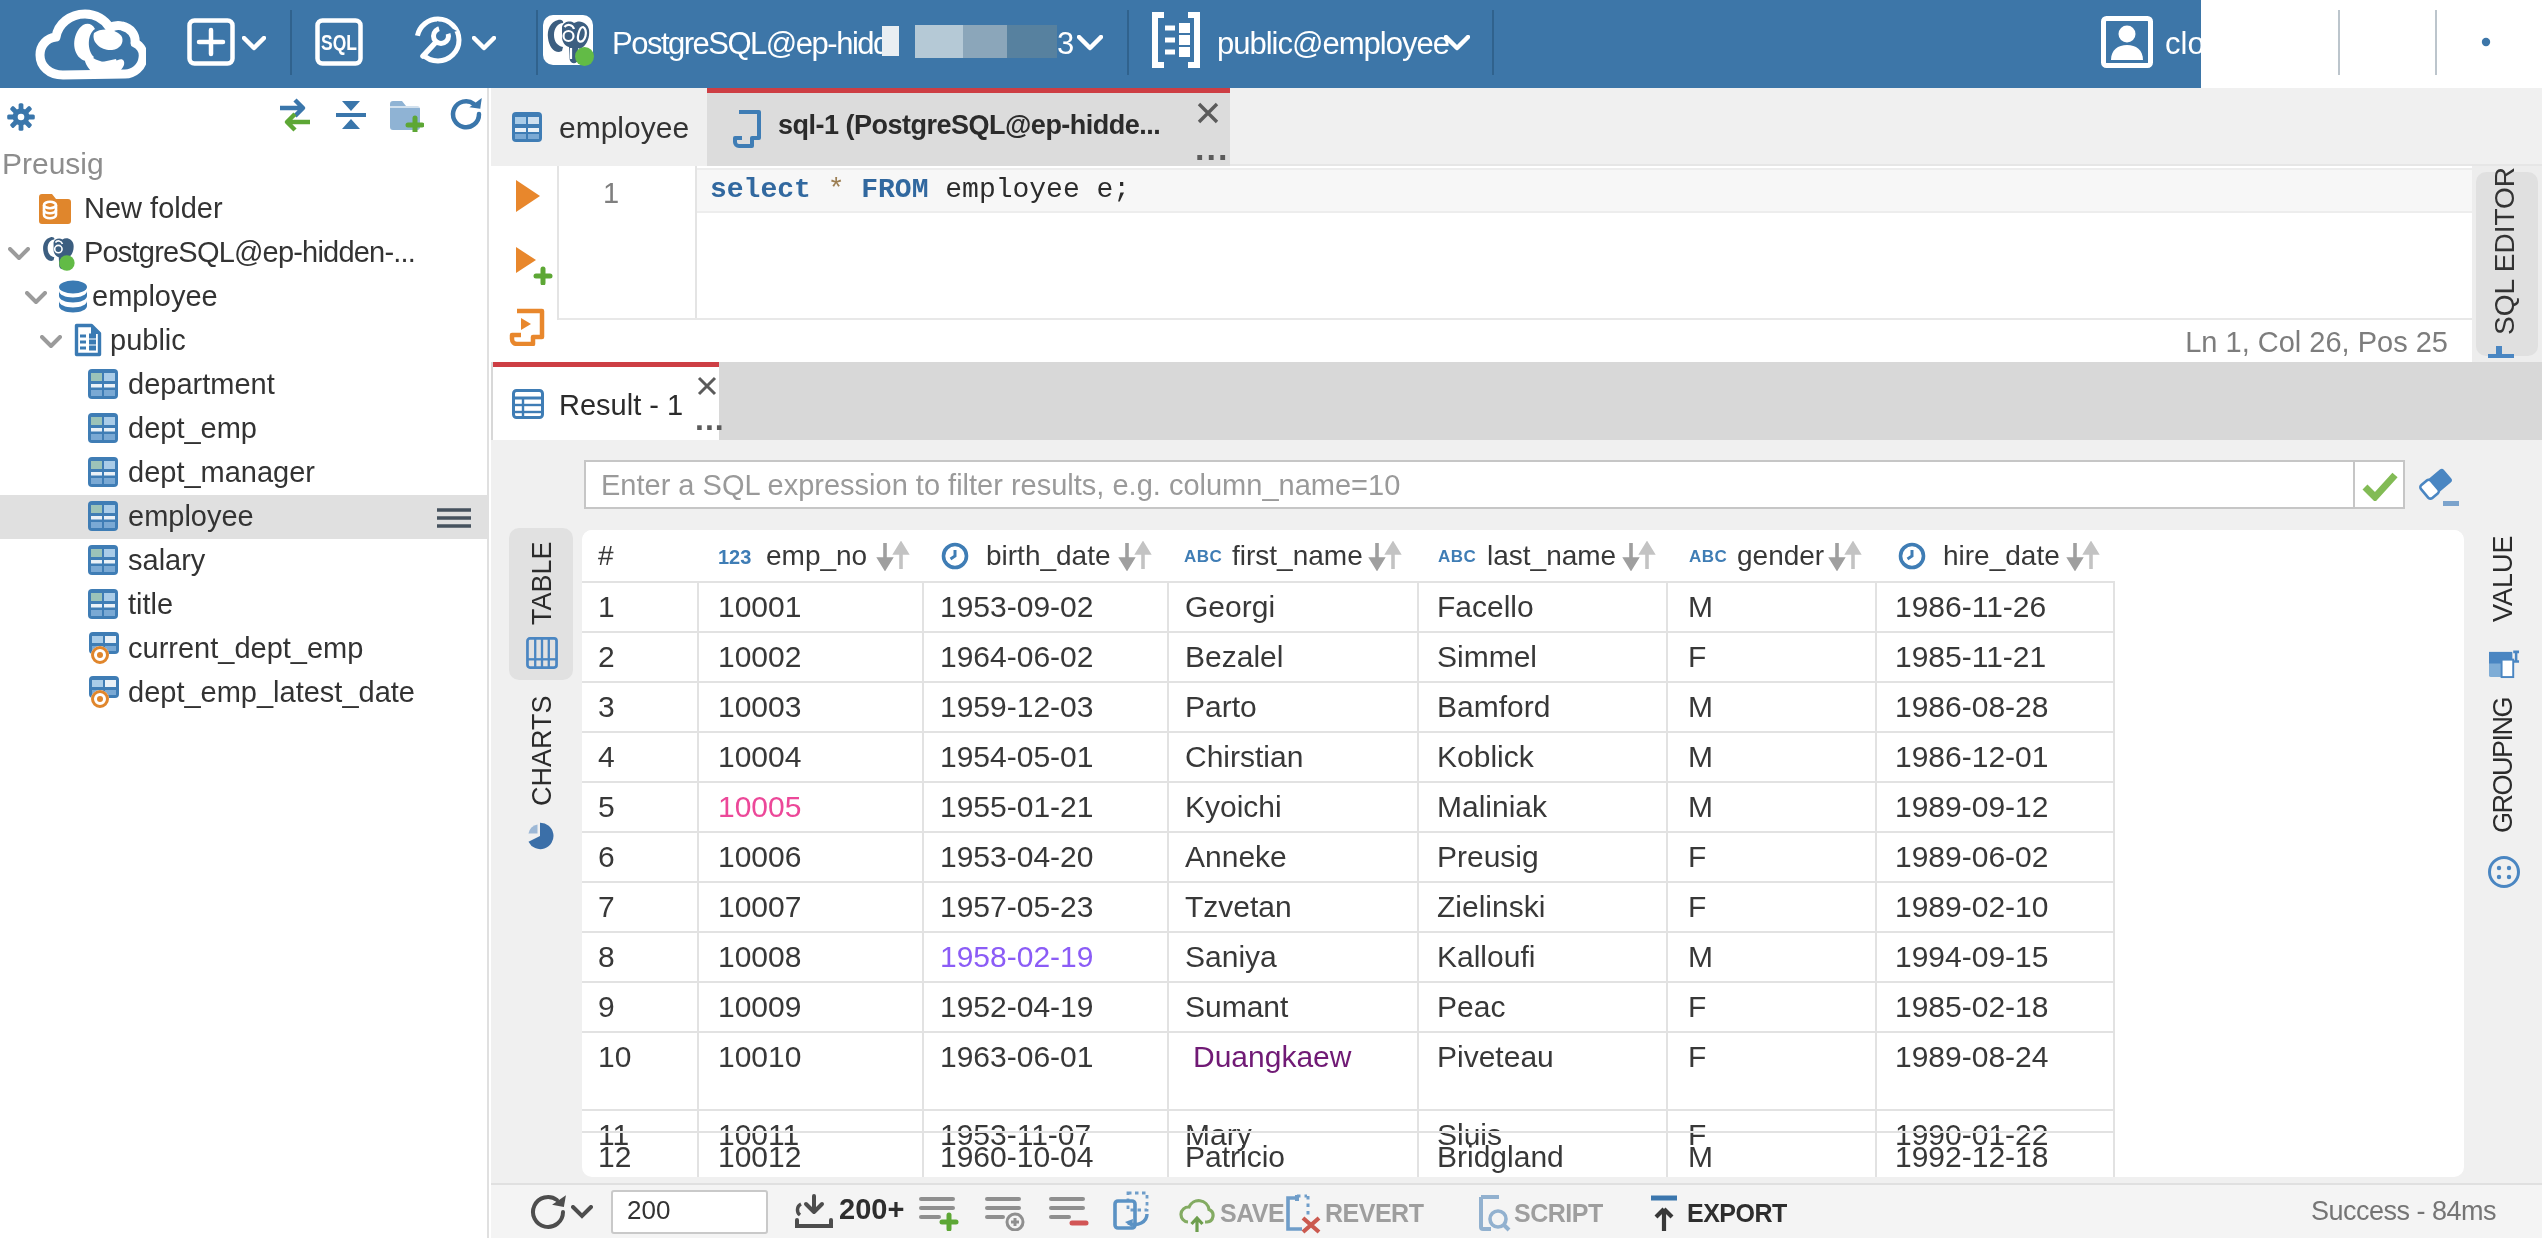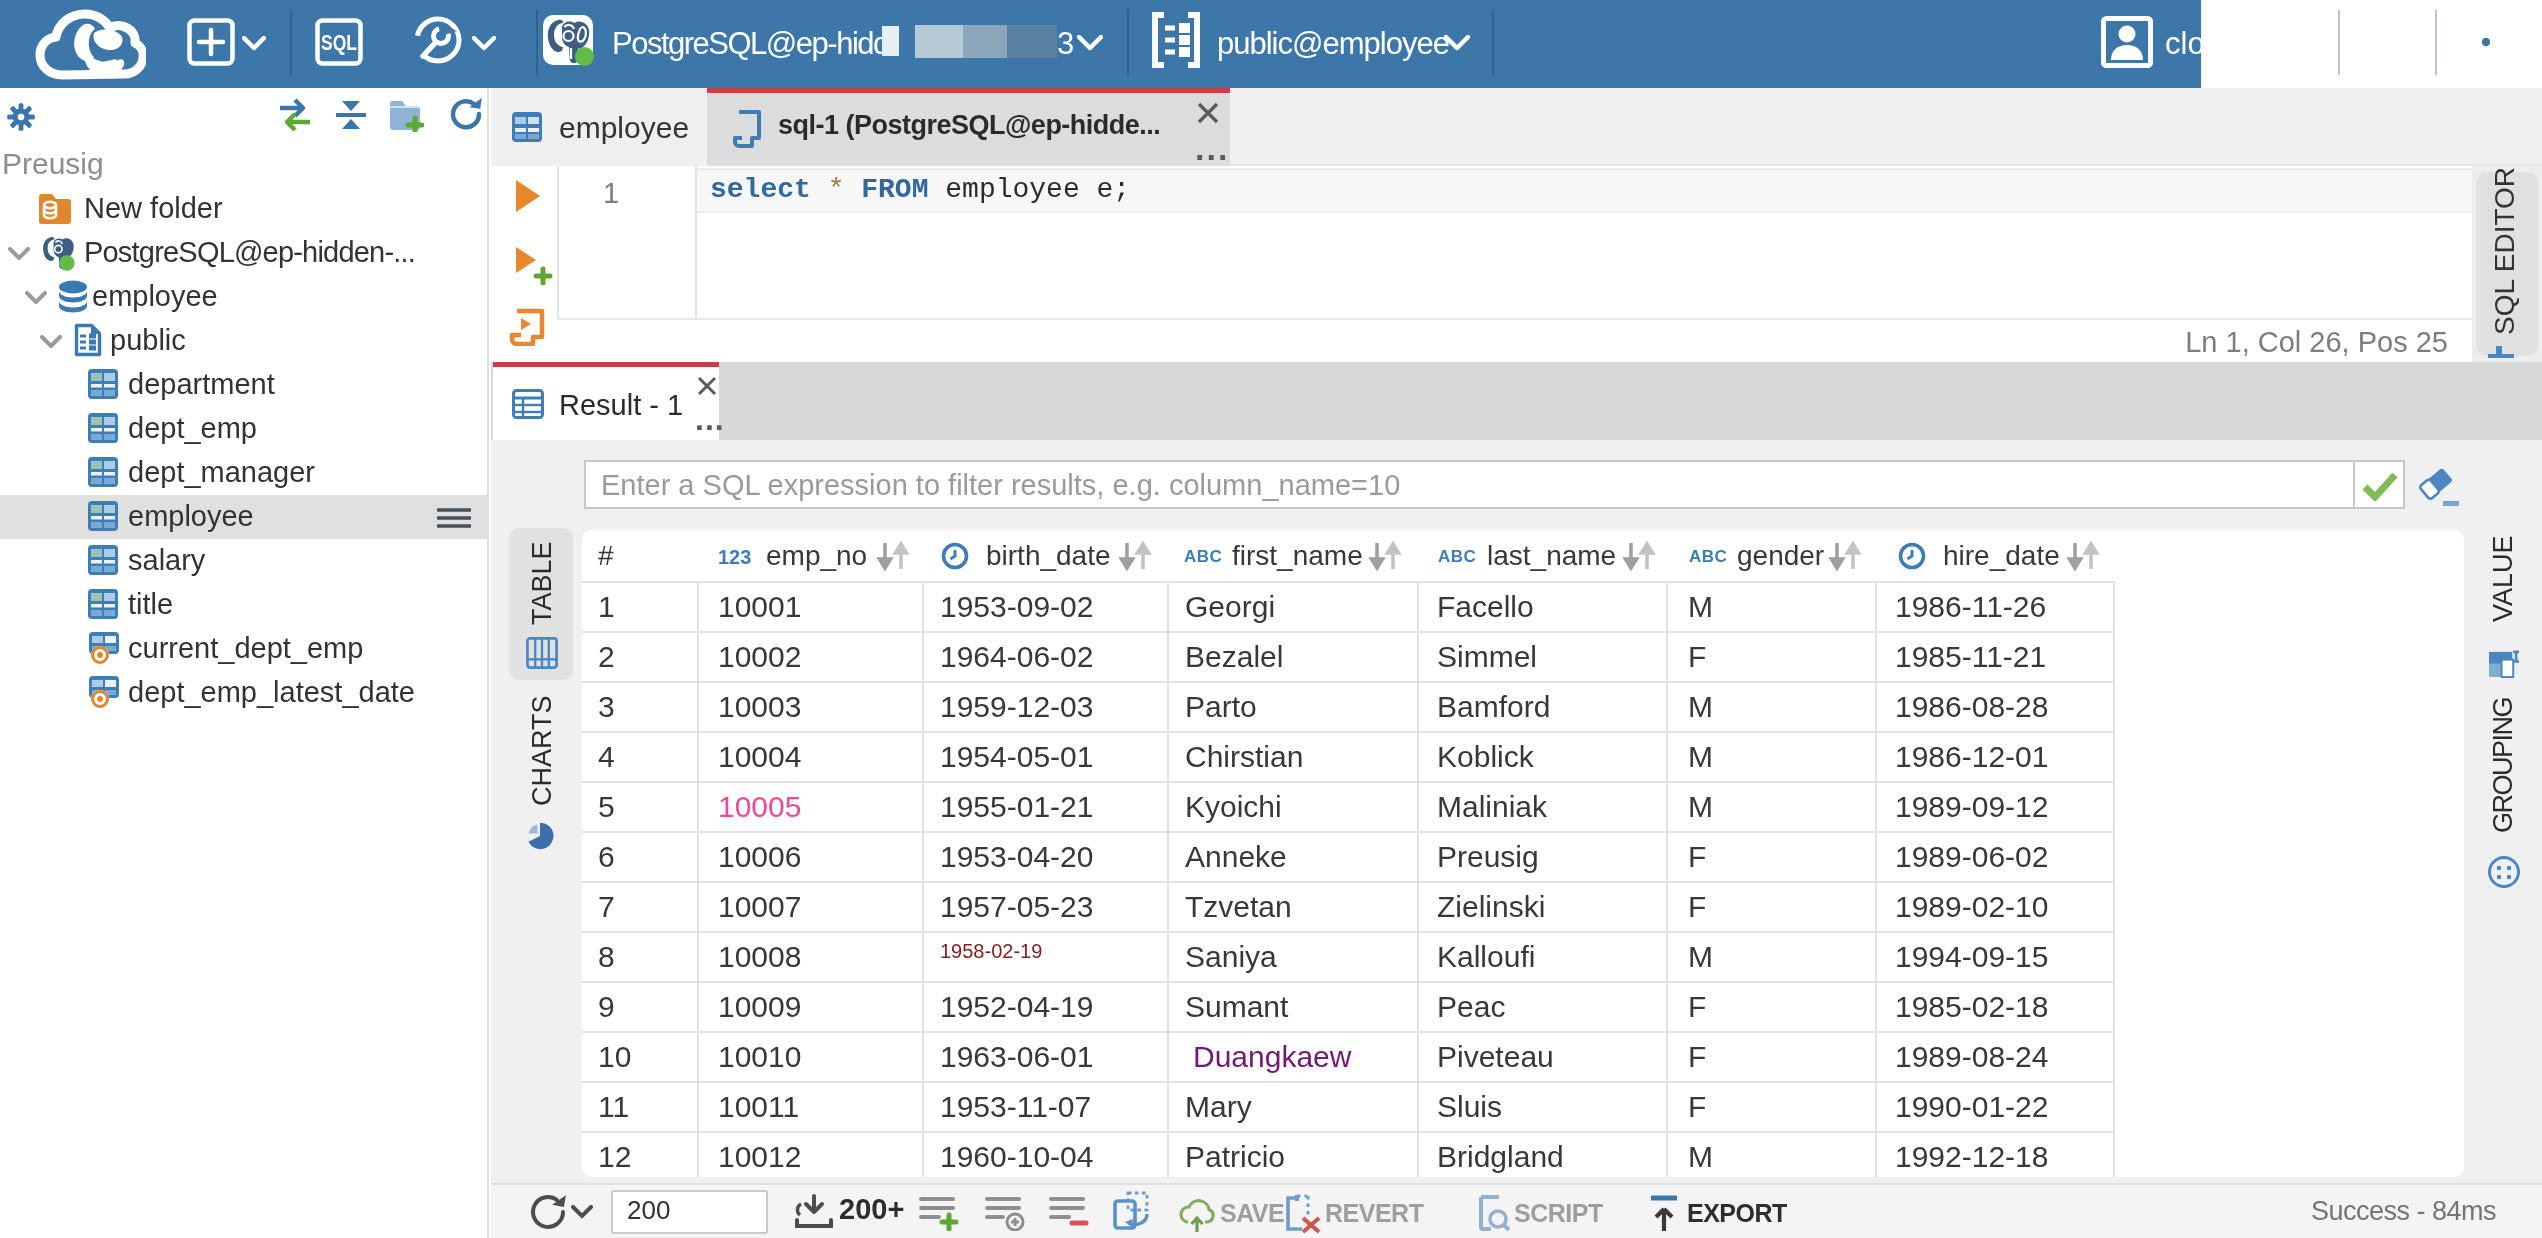--- a/index.html
+++ b/index.html
@@ -576,21 +576,21 @@
 <div class="abs" style="left:136px;top:7px;font-size:30px;color:#383838">10007</div>
 <div class="abs" style="left:358px;top:7px;font-size:30px;color:#383838">1957-05-23</div>
 <div class="abs" style="left:603px;top:7px;font-size:30px;color:#383838">Tzvetan</div>
 <div class="abs" style="left:855px;top:7px;font-size:30px;color:#383838">Zielinski</div>
 <div class="abs" style="left:1106px;top:7px;font-size:30px;color:#383838">F</div>
 <div class="abs" style="left:1313px;top:7px;font-size:30px;color:#383838">1989-02-10</div>
 </div>
 <div class="abs" style="left:0;top:401px;width:1533px;height:50px;border-top:2px solid #e2e2e2">
 <div class="abs" style="left:16px;top:7px;font-size:30px;color:#383838">8</div>
 <div class="abs" style="left:136px;top:7px;font-size:30px;color:#383838">10008</div>
-<div class="abs" style="left:358px;top:7px;font-size:20px;color:#7f1d1d">1958-02-19</div>
+<div class="abs" style="left:358px;top:7px;font-size:30px;color:#8b5cf6">1958-02-19</div>
 <div class="abs" style="left:603px;top:7px;font-size:30px;color:#383838">Saniya</div>
 <div class="abs" style="left:855px;top:7px;font-size:30px;color:#383838">Kalloufi</div>
 <div class="abs" style="left:1106px;top:7px;font-size:30px;color:#383838">M</div>
 <div class="abs" style="left:1313px;top:7px;font-size:30px;color:#383838">1994-09-15</div>
 </div>
 <div class="abs" style="left:0;top:451px;width:1533px;height:50px;border-top:2px solid #e2e2e2">
 <div class="abs" style="left:16px;top:7px;font-size:30px;color:#383838">9</div>
 <div class="abs" style="left:136px;top:7px;font-size:30px;color:#383838">10009</div>
 <div class="abs" style="left:358px;top:7px;font-size:30px;color:#383838">1952-04-19</div>
 <div class="abs" style="left:603px;top:7px;font-size:30px;color:#383838">Sumant</div>
@@ -600,21 +600,21 @@
 </div>
 <div class="abs" style="left:0;top:501px;width:1533px;height:50px;border-top:2px solid #e2e2e2">
 <div class="abs" style="left:16px;top:7px;font-size:30px;color:#383838">10</div>
 <div class="abs" style="left:136px;top:7px;font-size:30px;color:#383838">10010</div>
 <div class="abs" style="left:358px;top:7px;font-size:30px;color:#383838">1963-06-01</div>
 <div class="abs" style="left:611px;top:7px;font-size:30px;color:#701a75">Duangkaew</div>
 <div class="abs" style="left:855px;top:7px;font-size:30px;color:#383838">Piveteau</div>
 <div class="abs" style="left:1106px;top:7px;font-size:30px;color:#383838">F</div>
 <div class="abs" style="left:1313px;top:7px;font-size:30px;color:#383838">1989-08-24</div>
 </div>
-<div class="abs" style="left:0;top:551px;width:1533px;height:50px;border-top:2px solid #e2e2e2">
+<div class="abs" style="left:0;top:579px;width:1533px;height:50px;border-top:2px solid #e2e2e2">
 <div class="abs" style="left:16px;top:7px;font-size:30px;color:#383838">11</div>
 <div class="abs" style="left:136px;top:7px;font-size:30px;color:#383838">10011</div>
 <div class="abs" style="left:358px;top:7px;font-size:30px;color:#383838">1953-11-07</div>
 <div class="abs" style="left:603px;top:7px;font-size:30px;color:#383838">Mary</div>
 <div class="abs" style="left:855px;top:7px;font-size:30px;color:#383838">Sluis</div>
 <div class="abs" style="left:1106px;top:7px;font-size:30px;color:#383838">F</div>
 <div class="abs" style="left:1313px;top:7px;font-size:30px;color:#383838">1990-01-22</div>
 </div>
 <div class="abs" style="left:0;top:601px;width:1533px;height:50px;border-top:2px solid #e2e2e2">
 <div class="abs" style="left:16px;top:7px;font-size:30px;color:#383838">12</div>

